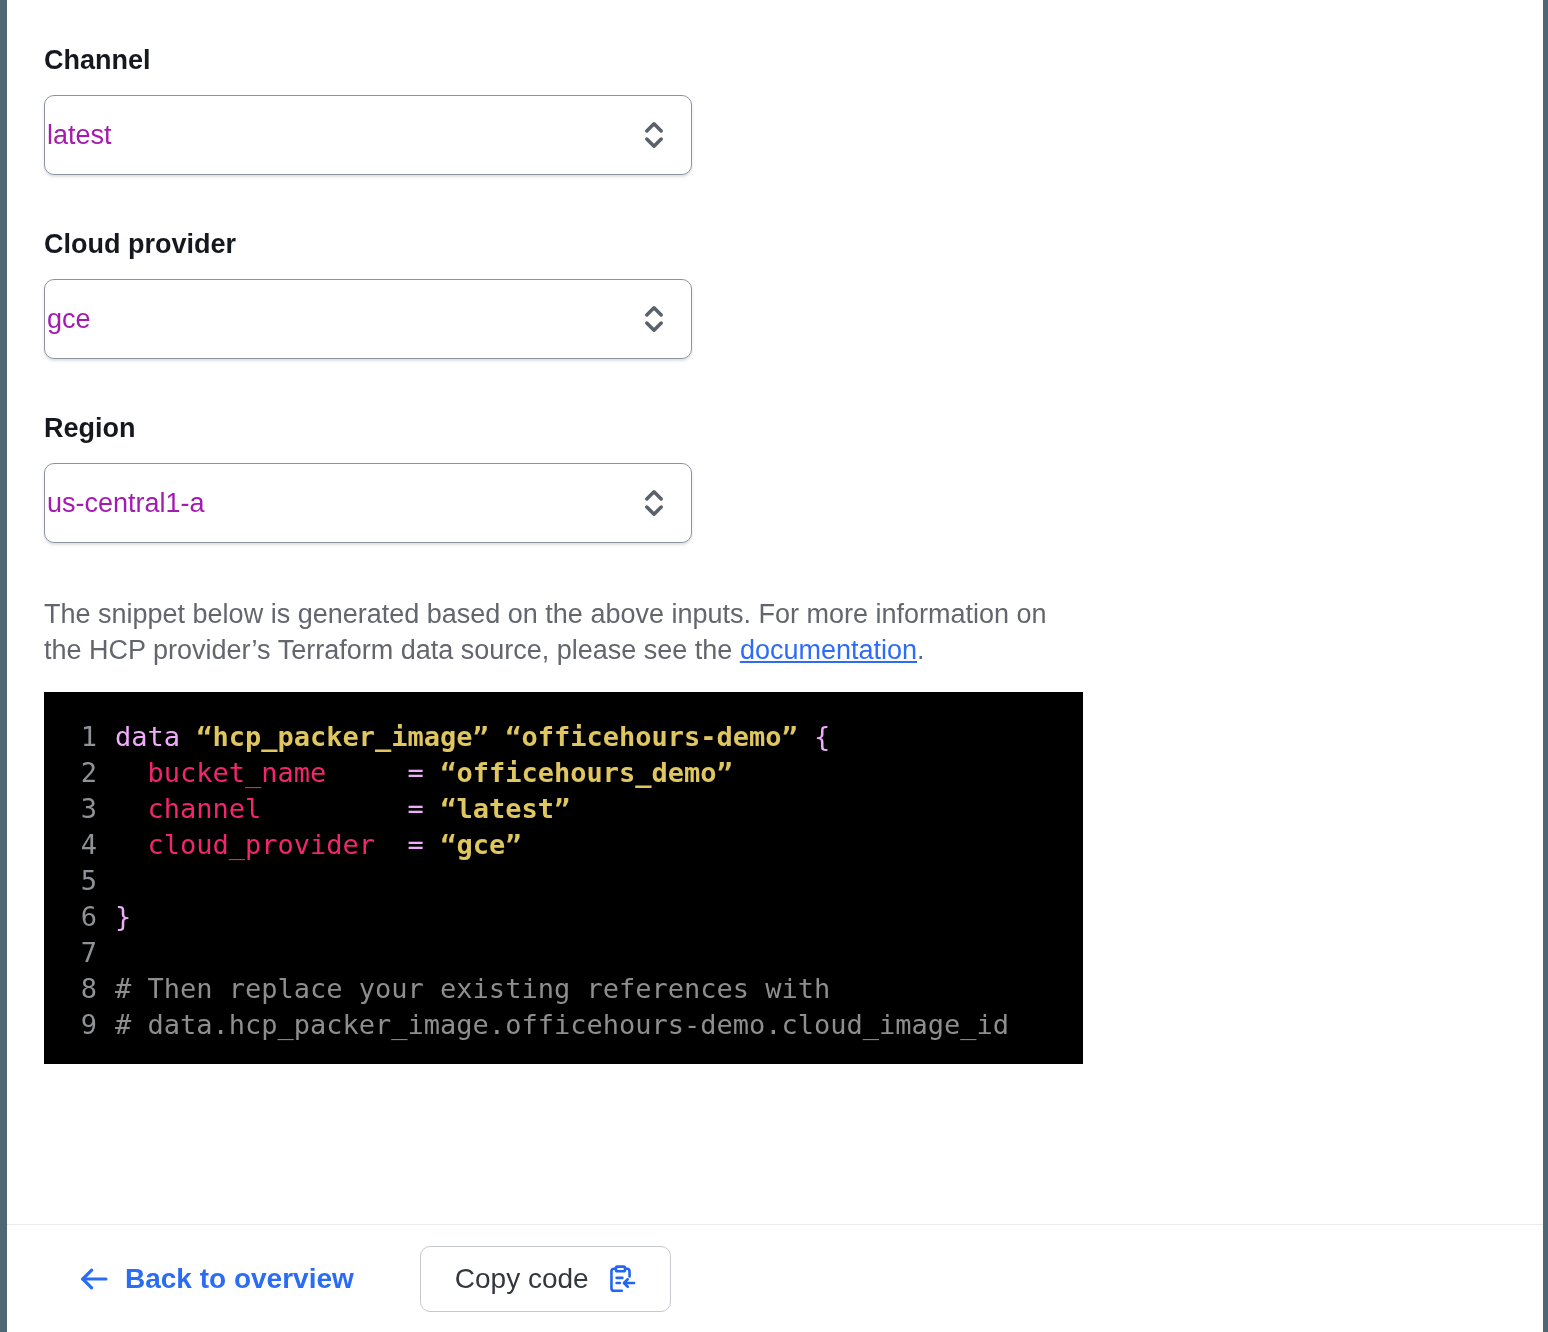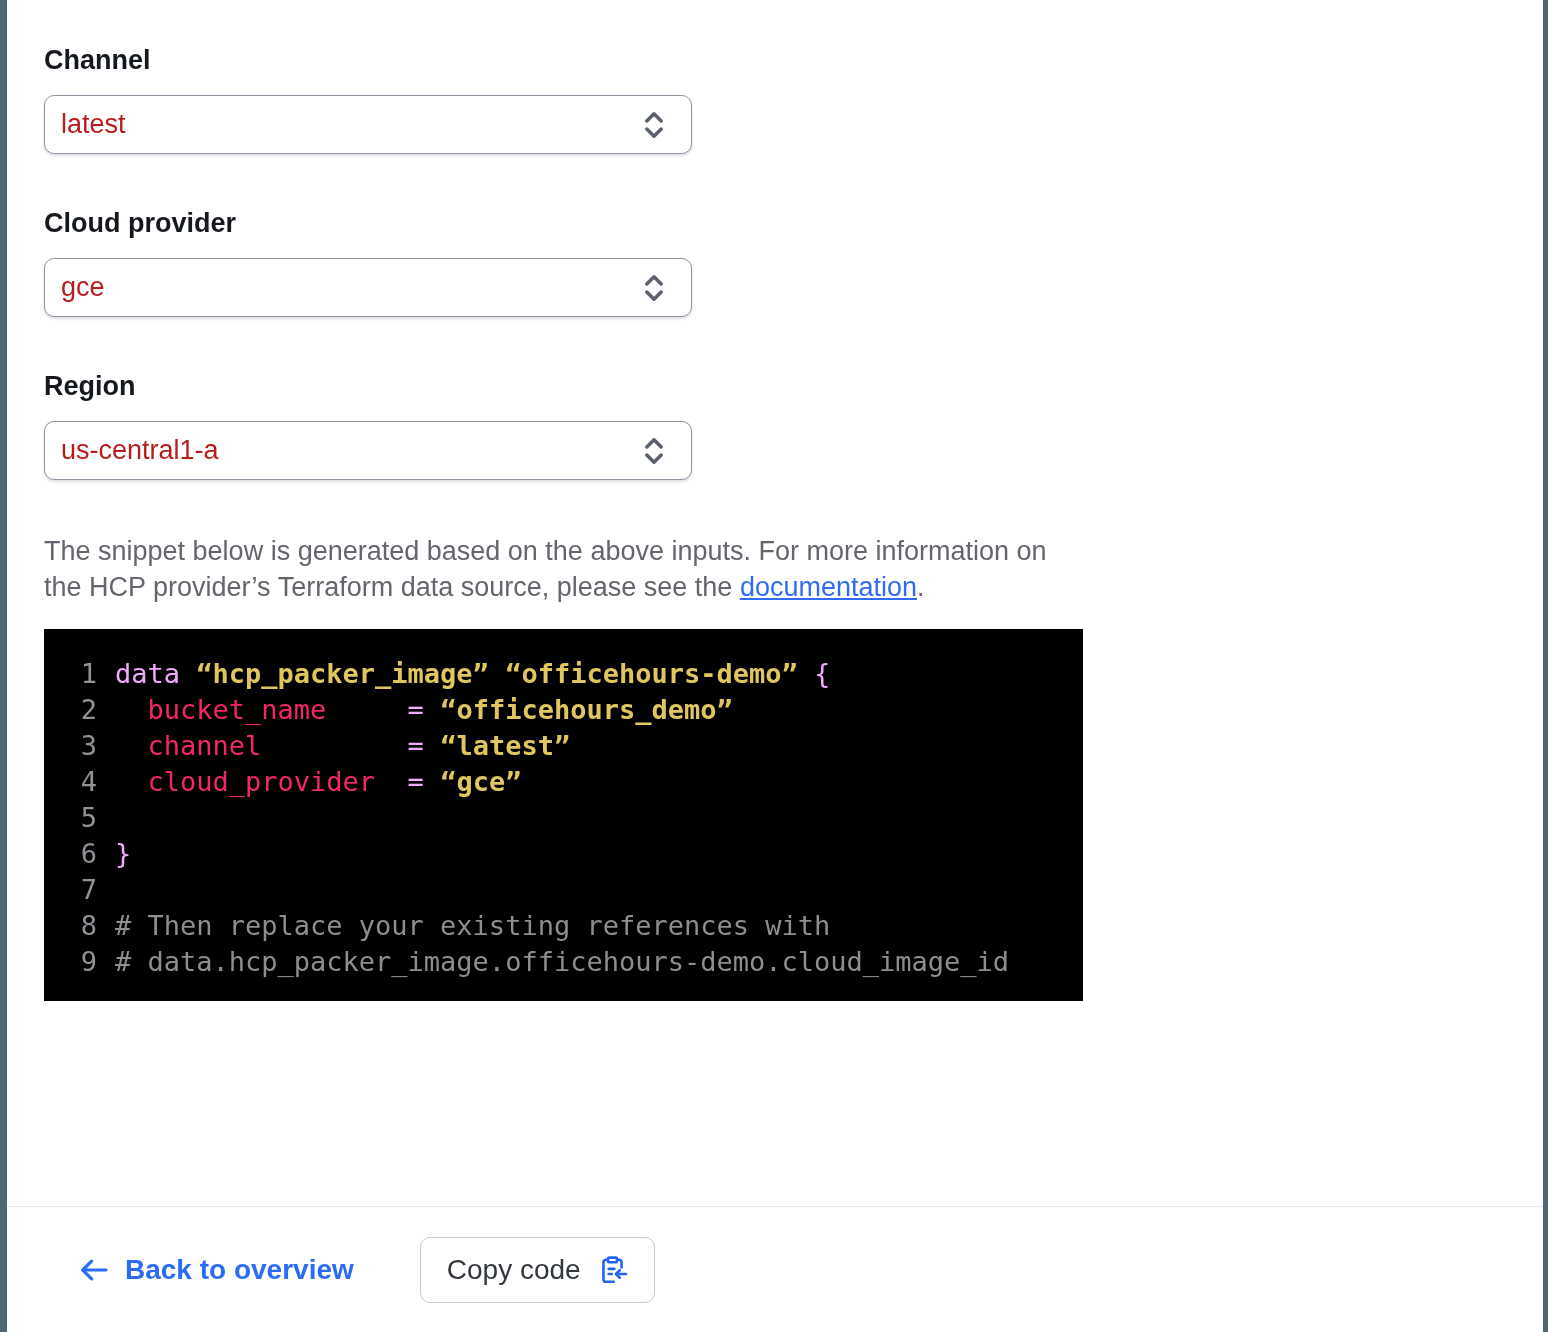--- a/index.html
+++ b/index.html
@@ -18,31 +18,31 @@
 
   .field-label {
     font-size: 27px;
     font-weight: 700;
     color: #15181e;
     margin-bottom: 19px;
     line-height: 32px;
   }
   .select-box {
     width: 648px;
-    height: 59px;
+    height: 80px;
     background: #ffffff;
     border: 1px solid #8d93a0;
     border-radius: 10px;
     box-shadow: 0 2px 3px rgba(101,110,125,0.22);
     display: flex;
     align-items: center;
     justify-content: space-between;
-    padding: 0 24px 0 16px;
+    padding: 0 24px 0 2px;
     font-size: 27px;
-    color: #b91c1c;
+    color: #a21caf;
     margin-bottom: 53px;
     cursor: pointer;
   }
   .select-box.last { }
   .chevrons { flex: none; }
 
   .desc {
     width: 1040px;
     font-size: 27px;
     line-height: 36px;
@@ -71,41 +71,41 @@
   }
   .lc { min-height: 36px; }
   .tok-plain { color: #f0abfc; }
   .tok-string { color: #e0c65e; font-weight: bold; }
   .tok-attr { color: #f2256e; }
   .tok-comment { color: #8e8e8e; }
 
   .footer {
     position: absolute;
     left: 0; right: 0; bottom: 0;
-    height: 126px;
+    height: 108px;
     border-top: 1px solid #e9eaec;
     background: #ffffff;
     display: flex;
     align-items: center;
     padding-left: 78px;
   }
   .back-link {
     display: flex;
     align-items: center;
     gap: 15px;
     color: #2a6df4;
     font-size: 28px;
     font-weight: 600;
     text-decoration: none;
     cursor: pointer;
   }
   .copy-btn {
     margin-left: 66px;
     height: 66px;
-    padding: 0 26px;
+    padding: 0 34px;
     background: #ffffff;
     border: 1px solid #c6c9ce;
     border-radius: 10px;
     display: flex;
     align-items: center;
     gap: 16px;
     font-family: "Liberation Sans", sans-serif;
     font-size: 28px;
     font-weight: 500;
     color: #33383f;

